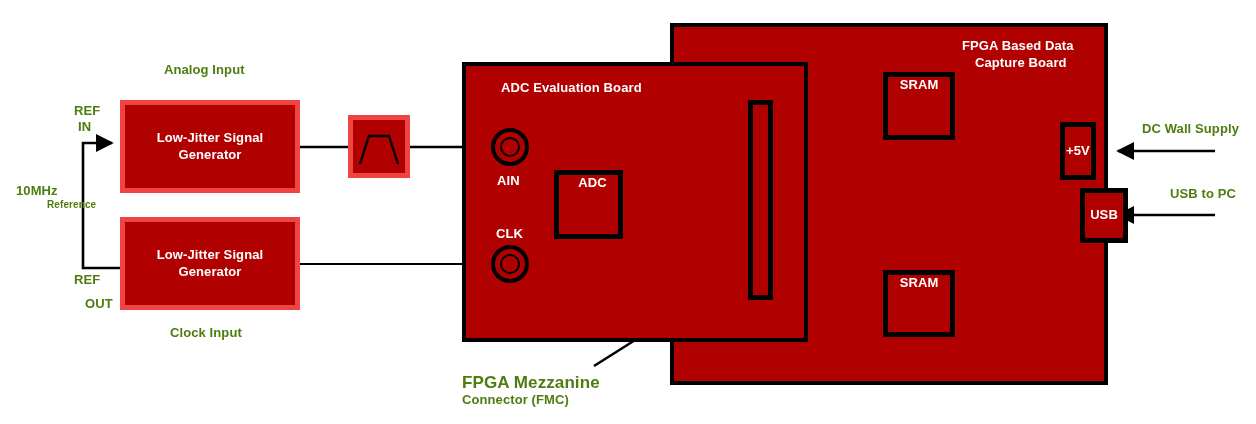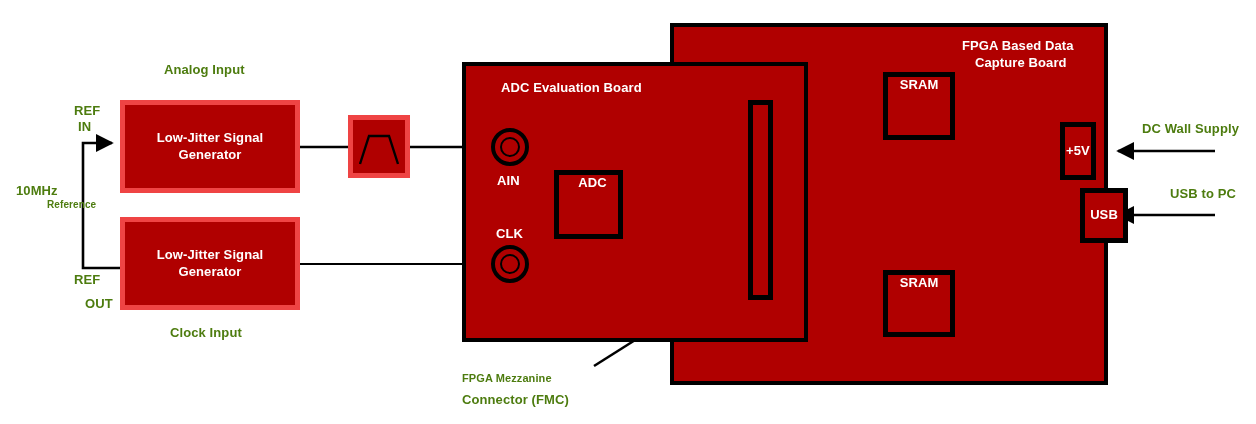--- a/index.html
+++ b/index.html
@@ -165,20 +165,20 @@
 
   <div class="lbl lbl-dark" style="left:74px;top:103px;font-size:13px;z-index:6;">REF</div>
   <div class="lbl lbl-dark" style="left:78px;top:119px;font-size:13px;z-index:6;">IN</div>
 
   <div class="lbl lbl-dark" style="left:16px;top:183px;font-size:13px;z-index:6;">10MHz</div>
   <div class="lbl lbl-dark" style="left:4px;top:199px;font-size:10px;z-index:6;padding-left:43px;">Reference</div>
 
   <div class="lbl lbl-dark" style="left:74px;top:272px;font-size:13px;z-index:6;">REF</div>
   <div class="lbl lbl-dark" style="left:70px;top:296px;font-size:13px;z-index:6;margin-left:15px;">OUT</div>
 
-  <div class="lbl lbl-dark" style="left:462px;top:372px;font-size:11px;z-index:6;">FPGA Mezzanine</div>
+  <div class="lbl lbl-dark" style="left:462px;top:372px;font-size:17px;z-index:6;">FPGA Mezzanine</div>
   <div class="lbl lbl-dark" style="left:462px;top:392px;font-size:13px;z-index:6;">Connector (FMC)</div>
 
   <div class="lbl lbl-dark" style="left:1142px;top:121px;font-size:13px;z-index:6;">DC Wall Supply</div>
 
   <div class="lbl lbl-dark" style="left:1170px;top:186px;font-size:13px;z-index:6;">USB to PC</div>
 
 </div>
 
 </body></html>

